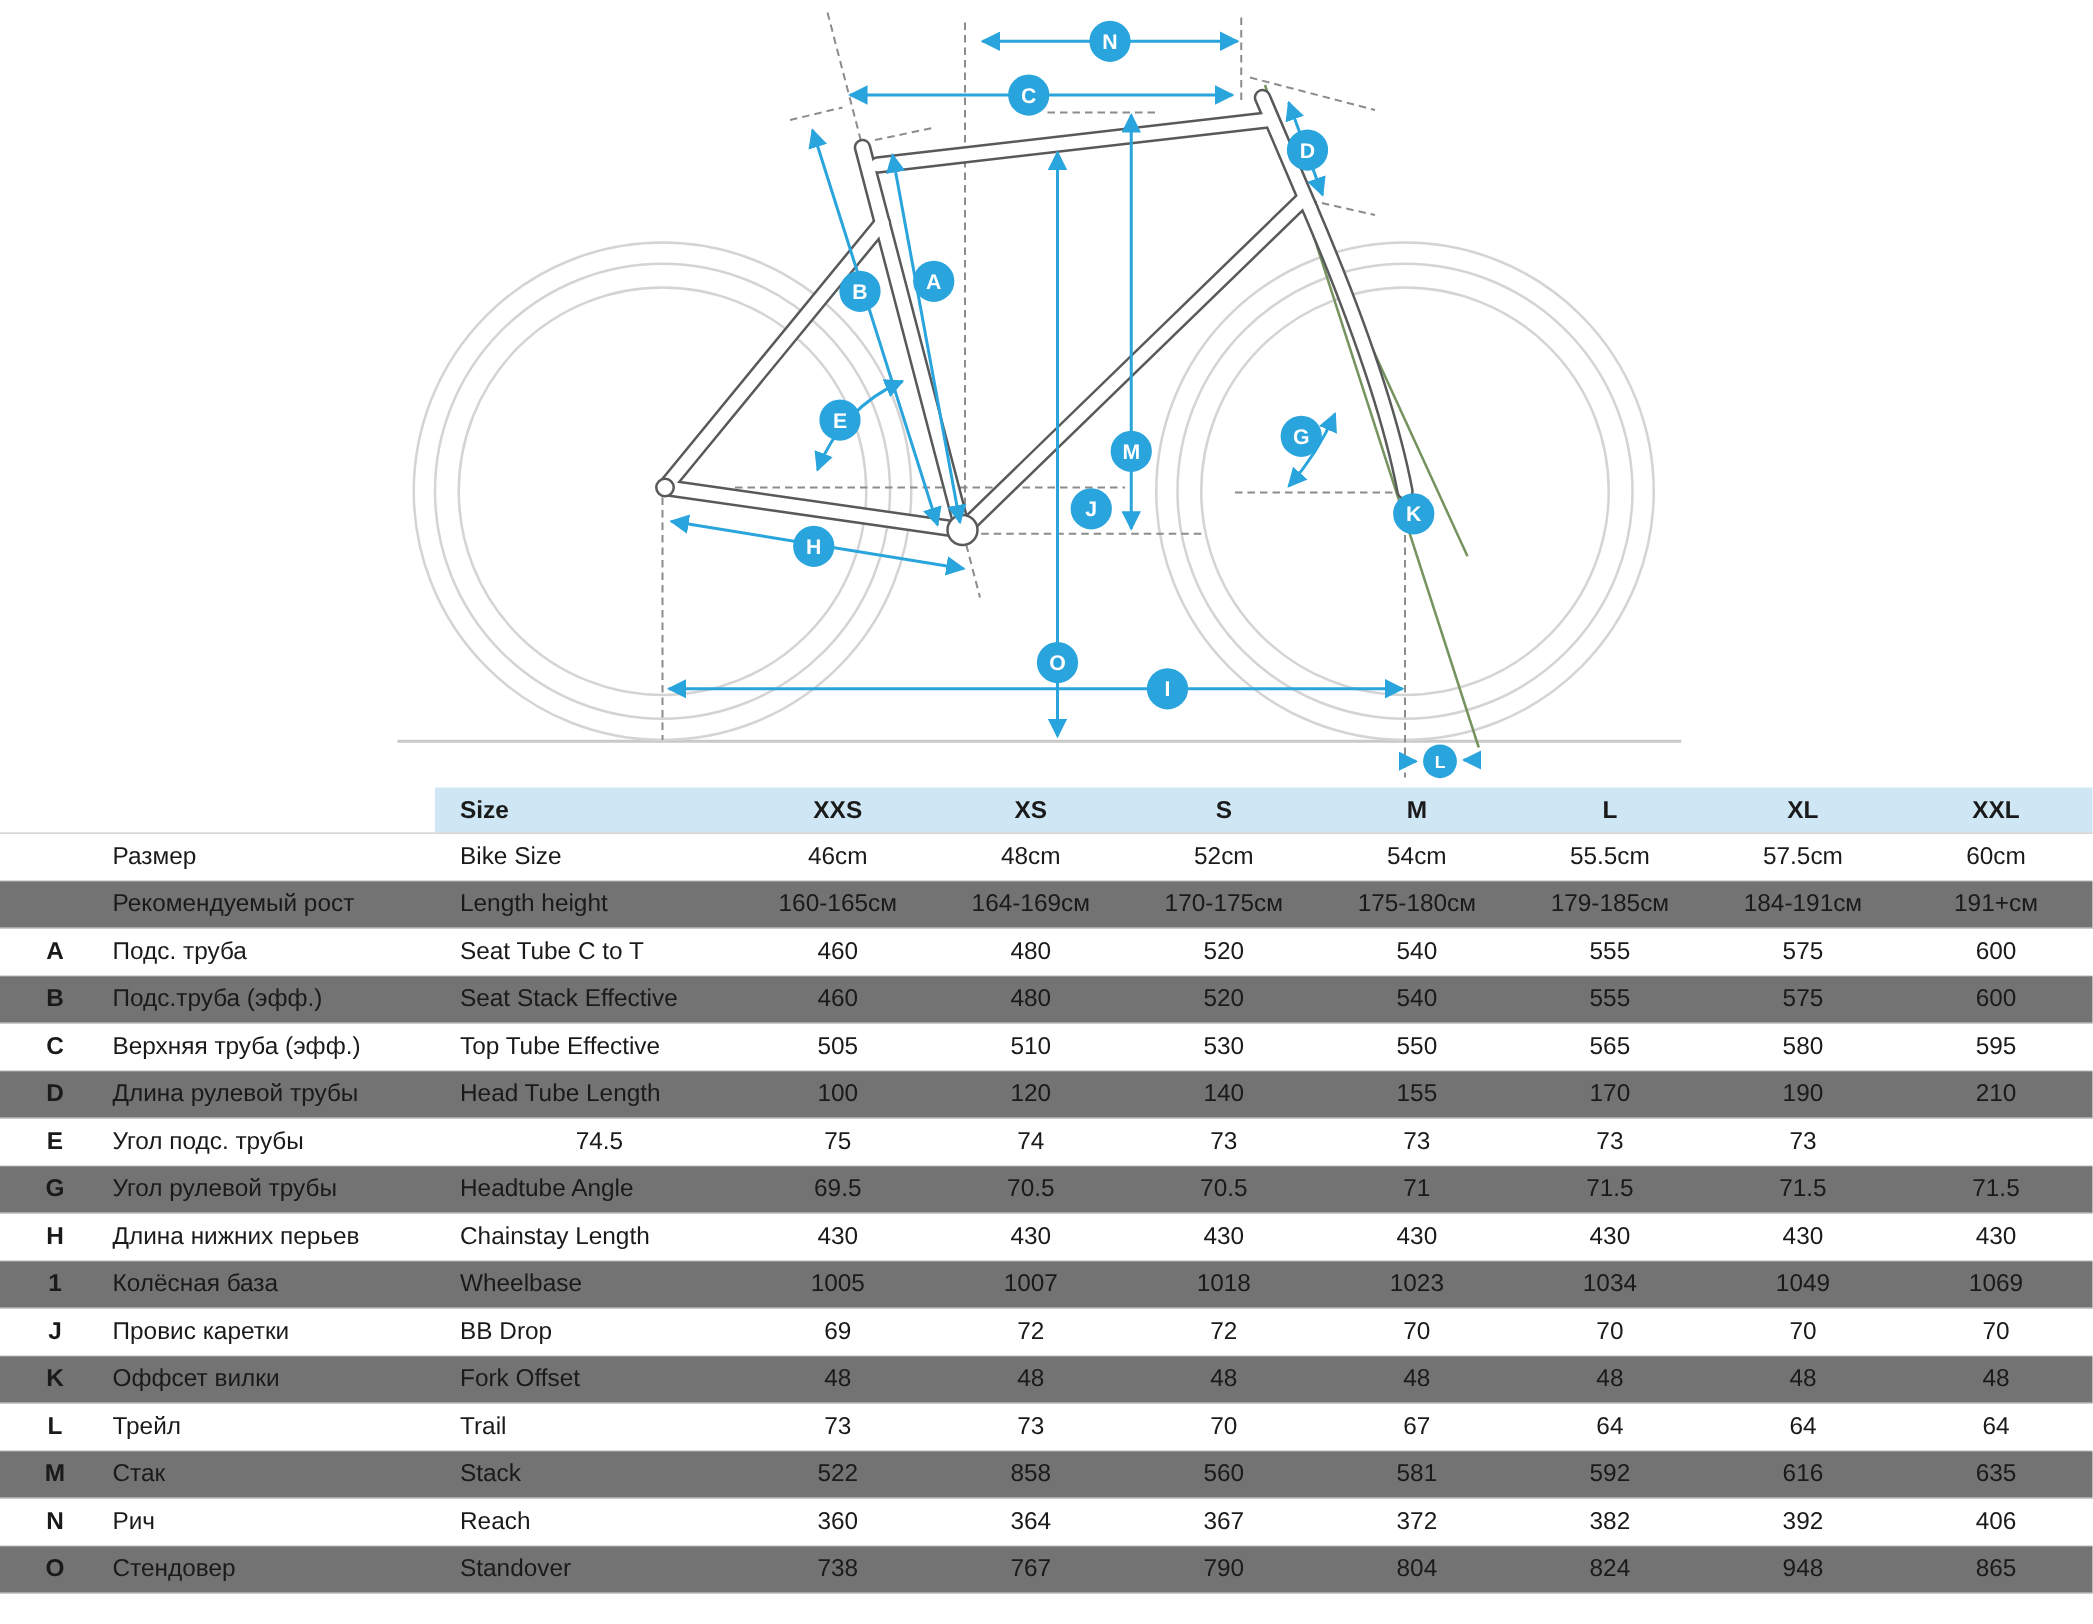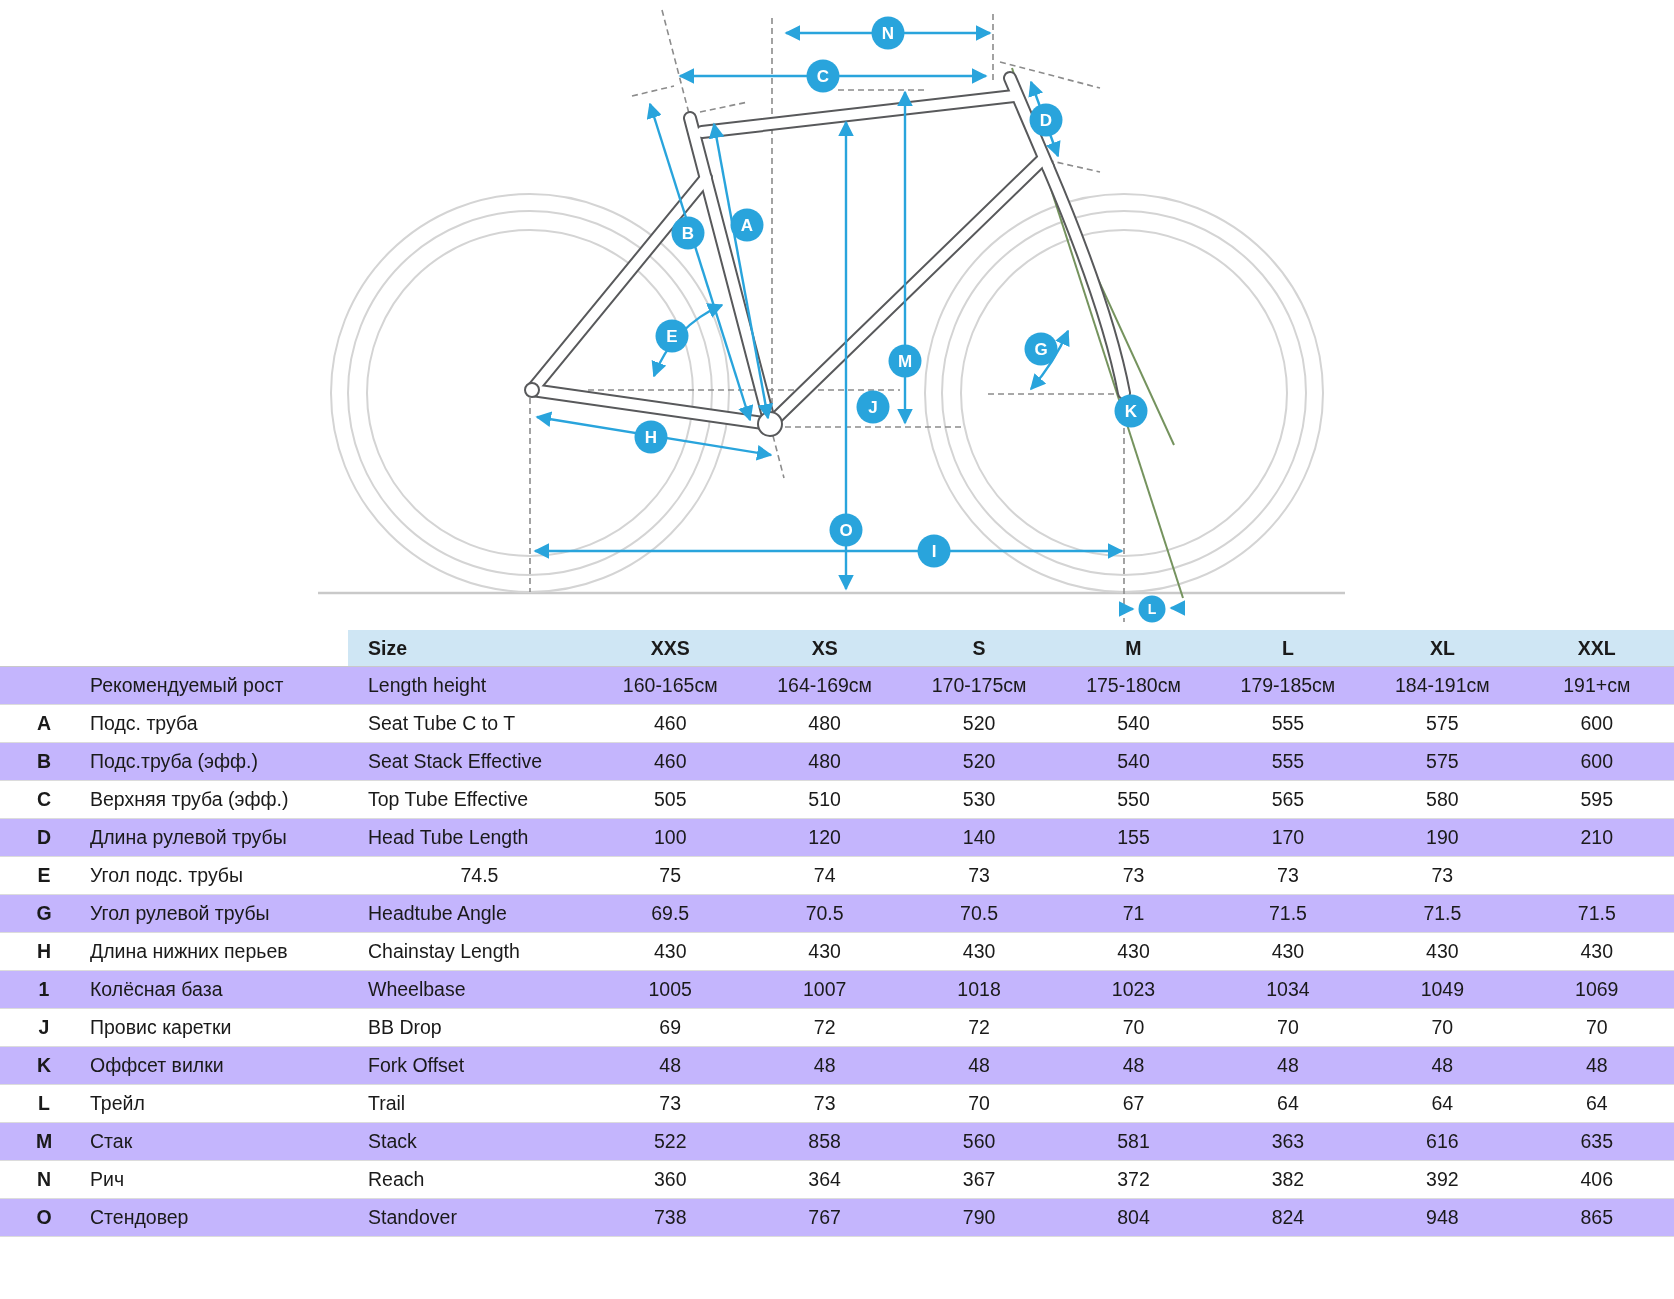--- a/index.html
+++ b/index.html
@@ -7,21 +7,21 @@
   .page{width:1674px;height:1299px;position:relative;}
   .diagram-wrap{width:1674px;height:630px;position:relative;}
   svg{display:block;}
   .marker-letter{font-family:"Liberation Sans",sans-serif;font-weight:bold;font-size:17px;fill:#fff;text-anchor:middle;}
   .marker-letter.small{font-size:14px;}
 
   
   .geo-table{width:1674px;font-size:19.5px;line-height:1.25;}
   .t-row, .t-head{display:grid;grid-template-columns:88px 278px 227px repeat(7,1fr);align-items:center;min-height:37px;border-bottom:1px solid #dcdcdc;}
   .t-head{min-height:36px;border-bottom:1px solid #c9c9c9;font-weight:bold;background:linear-gradient(to right,#ffffff 348px,#cfe6f4 348px);}
-  .t-row.alt{background:#c4b5fd;}
+  .t-row.alt{background:#737373;}
   .cell{padding:3px 2px;}
   .cell.letter{text-align:center;font-weight:bold;}
   .cell.en{white-space:pre-line;}
   .cell.val{text-align:center;}
 </style>
 </head>
 <body>
 
 <div class="page">
 
@@ -182,20 +182,32 @@
 
         <div class="cell val">L</div>
 
         <div class="cell val">XL</div>
 
         <div class="cell val">XXL</div>
       </div>
 
     <div>
 
+        <div class="t-row">
+          <div class="cell letter"></div>
+          <div class="cell ru">Размер</div>
+          <div class="cell en">Bike Size</div>
+          <div class="cell val">46cm</div>
+          <div class="cell val">48cm</div>
+          <div class="cell val">52cm</div>
+          <div class="cell val">54cm</div>
+          <div class="cell val">55.5cm</div>
+          <div class="cell val">57.5cm</div>
+          <div class="cell val">60cm</div>
+        </div>
 
         <div class="t-row alt">
           <div class="cell letter"></div>
           <div class="cell ru">Рекомендуемый рост</div>
           <div class="cell en">Length height</div>
           <div class="cell val">160-165см</div>
           <div class="cell val">164-169см</div>
           <div class="cell val">170-175см</div>
           <div class="cell val">175-180см</div>
           <div class="cell val">179-185см</div>
@@ -346,21 +358,21 @@
         </div>
 
         <div class="t-row alt">
           <div class="cell letter">M</div>
           <div class="cell ru">Стак</div>
           <div class="cell en">Stack</div>
           <div class="cell val">522</div>
           <div class="cell val">858</div>
           <div class="cell val">560</div>
           <div class="cell val">581</div>
-          <div class="cell val">363</div>
+          <div class="cell val">592</div>
           <div class="cell val">616</div>
           <div class="cell val">635</div>
         </div>
 
         <div class="t-row">
           <div class="cell letter">N</div>
           <div class="cell ru">Рич</div>
           <div class="cell en">Reach</div>
           <div class="cell val">360</div>
           <div class="cell val">364</div>

